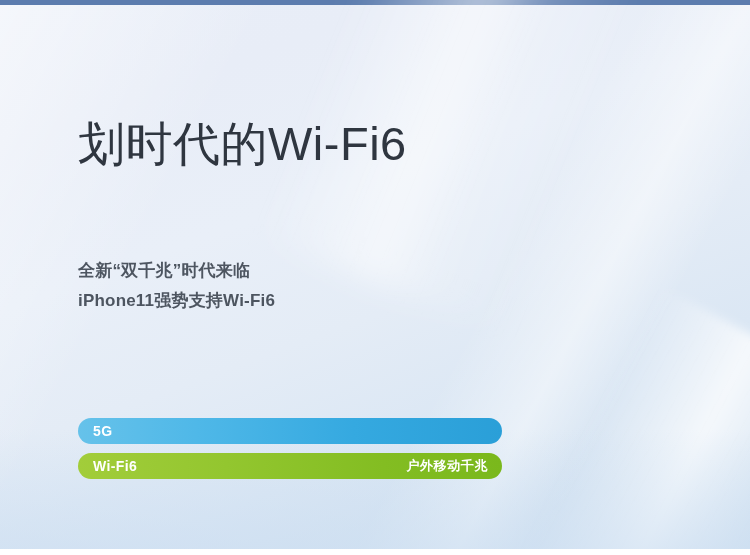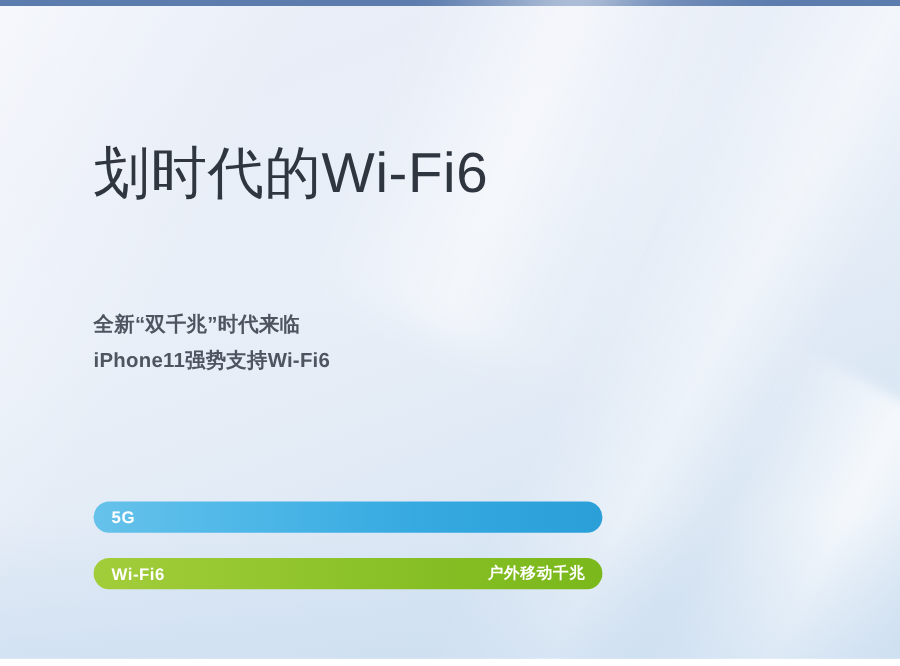--- a/index.html
+++ b/index.html
@@ -126,21 +126,21 @@
     align-items: flex-end;
     justify-content: space-between;
     box-sizing: border-box;
     width: 424px;
     height: 26px;
     border-radius: 13px;
     padding: 0 14px 0 15px;
     color: #ffffff;
     overflow: hidden;
   }
-  .speed-bar + .speed-bar { margin-top: 21px; }
+  .speed-bar + .speed-bar { margin-top: 9px; }
 
   .bar-5g {
     background: linear-gradient(90deg, #66c2ea 0%, #4fb8e8 28%, #35a9e0 65%, #2a9fd8 100%);
   }
   .bar-wifi6 {
     background: linear-gradient(90deg, #a2cd3a 0%, #93c62f 35%, #83bd22 72%, #7ab81c 100%);
   }
 
   .bar-name {
     font-size: 14px;

